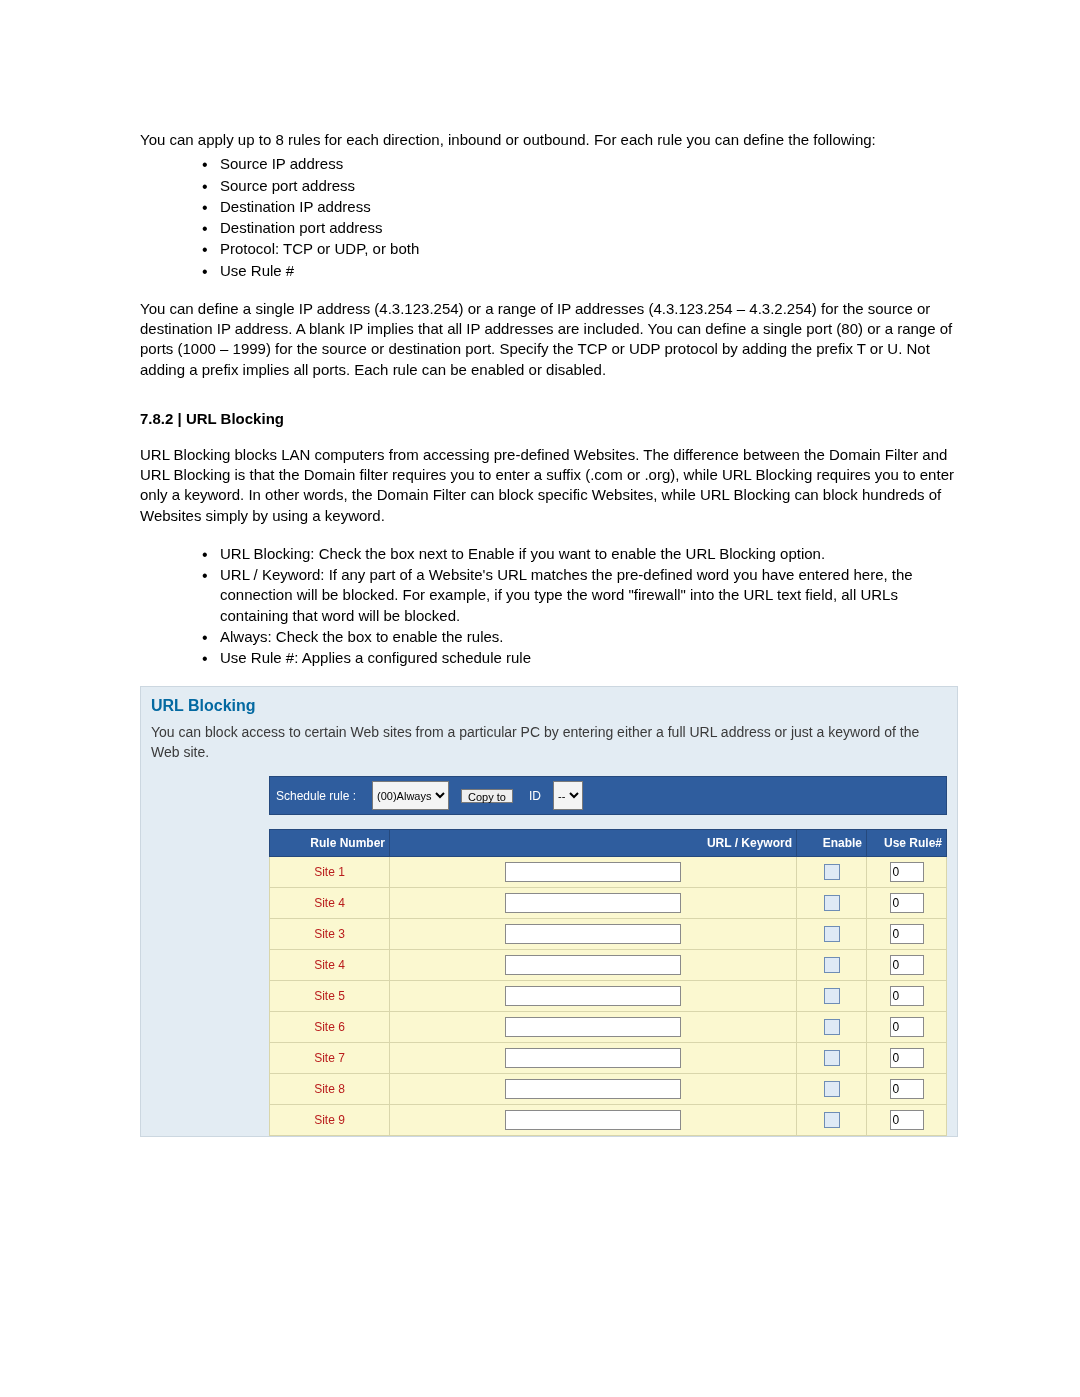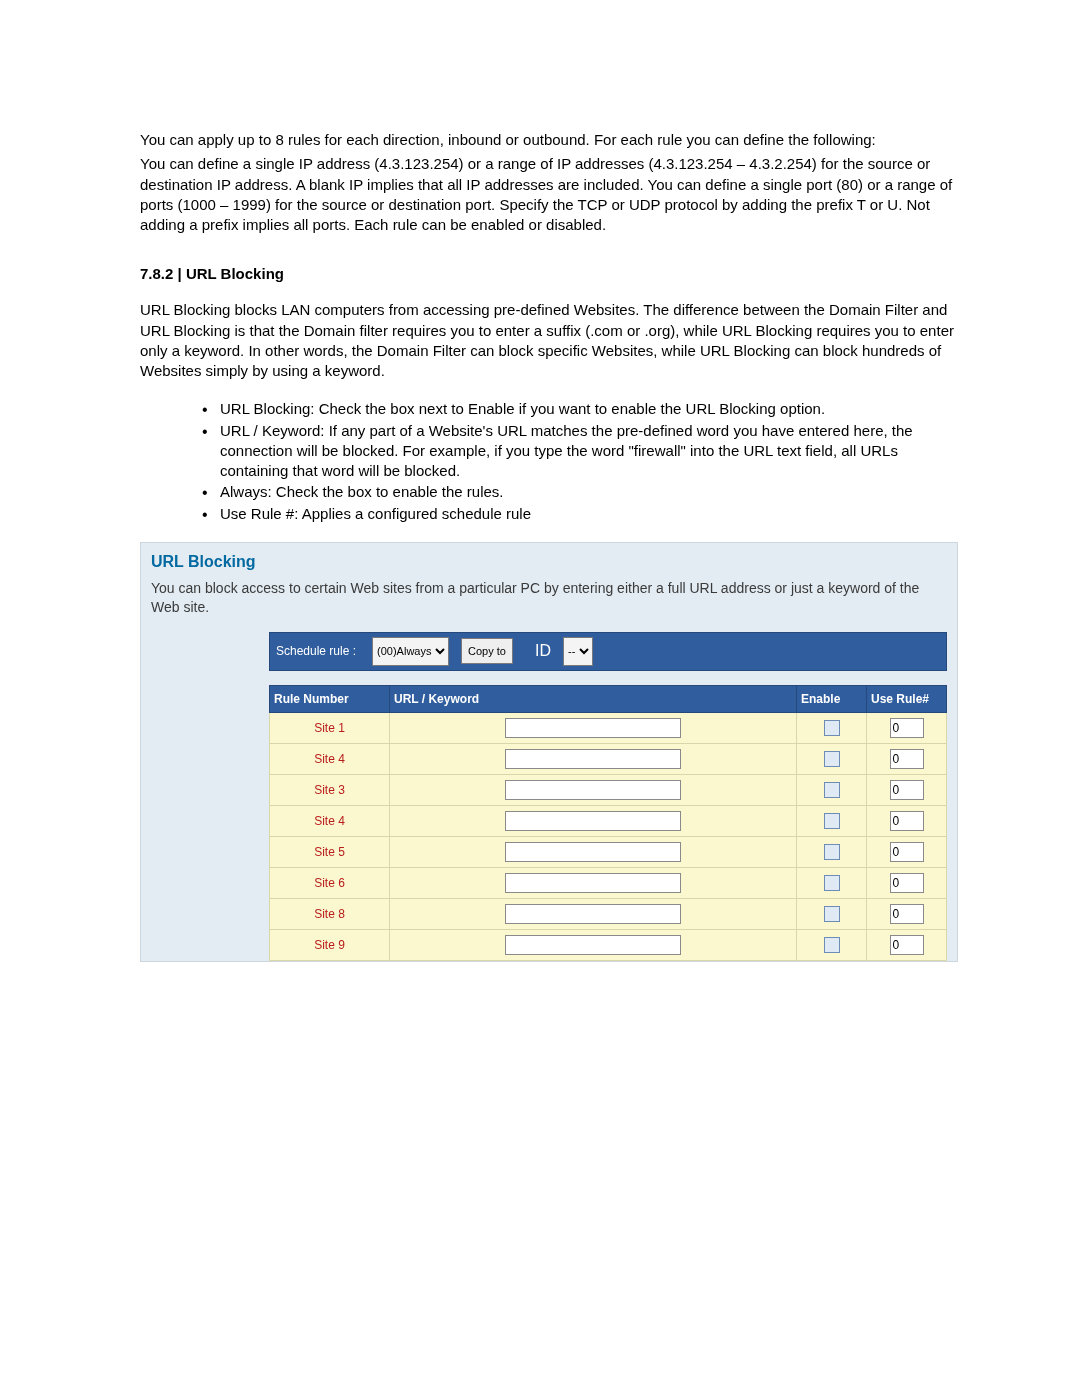--- a/index.html
+++ b/index.html
@@ -92,40 +92,40 @@
     background: #f4f4f4;
     border: 1px solid #7a7a7a;
     height: 29px;
   }
   .btn {
     font-size: 11px;
     font-family: inherit;
     background: #efefef;
     border: 1px solid #7a7a7a;
     padding: 1px 6px;
-    height: 26px;
+    height: 14px;
     cursor: pointer;
   }
   .id-lbl {
-    font-size: 16px;
+    font-size: 12px;
     color: #fff;
-    margin-left: 10px;
+    margin-left: 4px;
   }
 
   table.rules {
     border-collapse: collapse;
     width: 100%;
     margin-top: 14px;
     font-size: 12px;
   }
   table.rules thead th {
     background: #2f5d9e;
     color: #fff;
     font-weight: bold;
-    text-align: left;
+    text-align: right;
     padding: 6px 4px;
     border: 1px solid #25497d;
     font-size: 12px;
   }
   table.rules tbody td {
     background: #fbf8d0;
     border: 1px solid #d9d6ab;
     padding: 5px 6px;
     text-align: center;
     color: #333;
@@ -161,20 +161,28 @@
   .col-url { width: auto; }
   .col-enable { width: 70px; }
   .col-use { width: 80px; }
 </style>
 </head>
 <body>
 
 <div class="page">
 
   <p>You can apply up to 8 rules for each direction, inbound or outbound. For each rule you can define the following:</p>
+  <ul class="bullets">
+    <li>Source IP address</li>
+    <li>Source port address</li>
+    <li>Destination IP address</li>
+    <li>Destination port address</li>
+    <li>Protocol:  TCP or UDP, or both</li>
+    <li>Use Rule #</li>
+  </ul>
 
   <div class="para">You can define a single IP address (4.3.123.254) or a range of IP addresses (4.3.123.254 – 4.3.2.254) for the source or destination IP address. A blank IP implies that all IP addresses are included. You can define a single port (80) or a range of ports (1000 – 1999) for the source or destination port. Specify the TCP or UDP protocol by adding the prefix T or U. Not adding a prefix implies all ports. Each rule can be enabled or disabled.</div>
 
   <div class="section-heading">7.8.2 | URL Blocking</div>
 
   <div class="para">URL Blocking blocks LAN computers from accessing pre-defined Websites. The difference between the Domain Filter and URL Blocking is that the Domain filter requires you to enter a suffix (.com or .org), while URL Blocking requires you to enter only a keyword. In other words, the Domain Filter can block specific Websites, while URL Blocking can block hundreds of Websites simply by using a keyword.</div>
 
   <ul class="bullets">
     <li>URL Blocking: Check the box next to Enable if you want to enable the URL Blocking option.</li>
     <li>URL / Keyword: If any part of a Website's URL matches the pre-defined word you have entered here, the connection will be blocked. For example, if you type the word "firewall" into the URL text field, all URLs containing that word will be blocked.</li>
@@ -245,20 +253,26 @@
               <td><span class="chk"></span></td>
               <td><input type="text" class="use-input" value="0" style=""></td>
             </tr>
             <tr>
               <td class="rule-col">Site 6</td>
               <td><input type="text" class="url-input" style=""></td>
               <td><span class="chk"></span></td>
               <td><input type="text" class="use-input" value="0" style=""></td>
             </tr>
             <tr>
+              <td class="rule-col">Site 7</td>
+              <td><input type="text" class="url-input" style=""></td>
+              <td><span class="chk"></span></td>
+              <td><input type="text" class="use-input" value="0" style=""></td>
+            </tr>
+            <tr>
               <td class="rule-col">Site 8</td>
               <td><input type="text" class="url-input" style=""></td>
               <td><span class="chk"></span></td>
               <td><input type="text" class="use-input" value="0" style=""></td>
             </tr>
             <tr>
               <td class="rule-col">Site 9</td>
               <td><input type="text" class="url-input" style=""></td>
               <td><span class="chk"></span></td>
               <td><input type="text" class="use-input" value="0" style=""></td>

